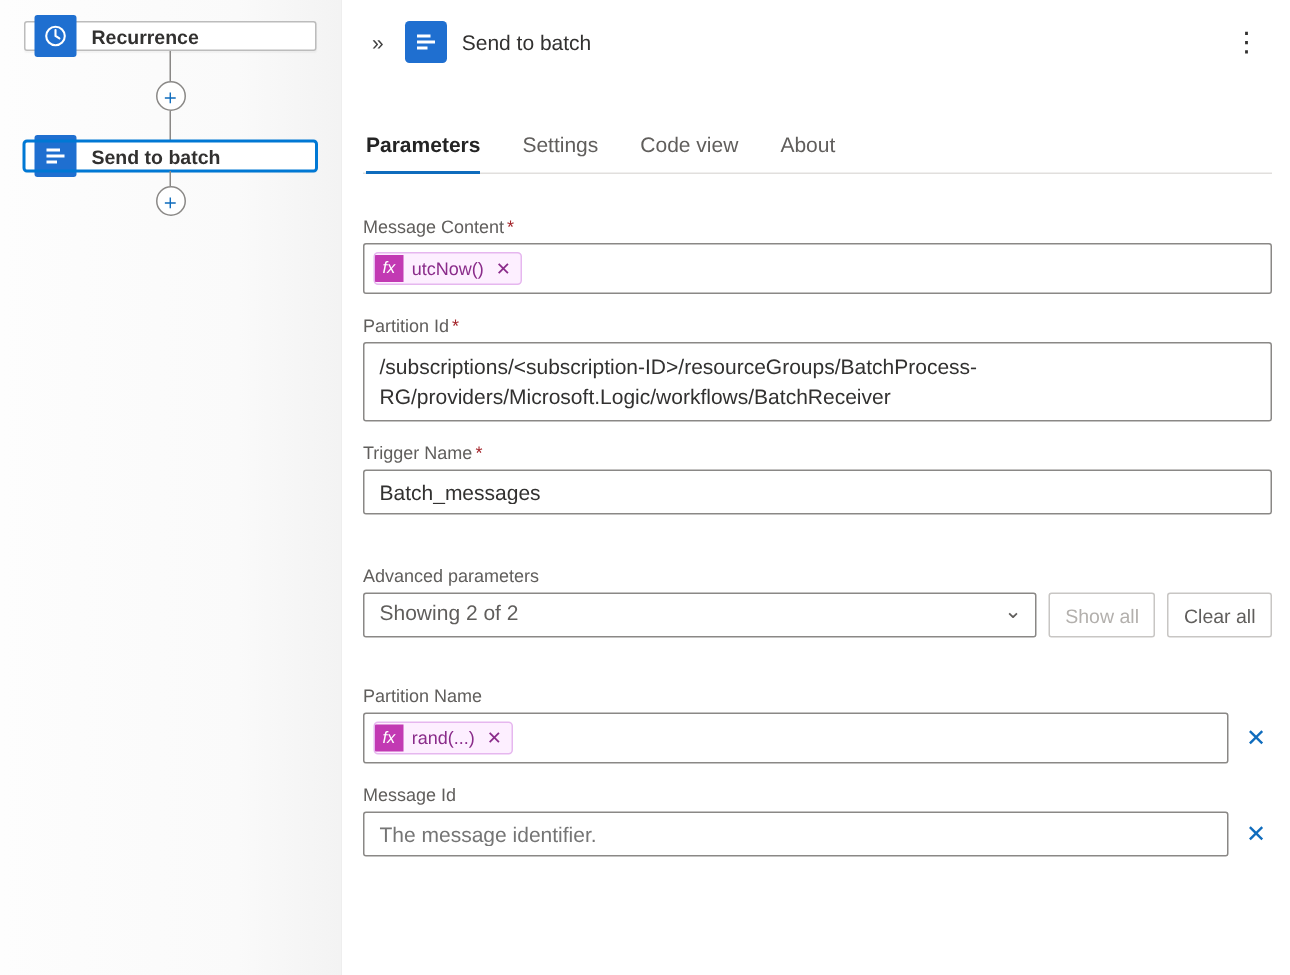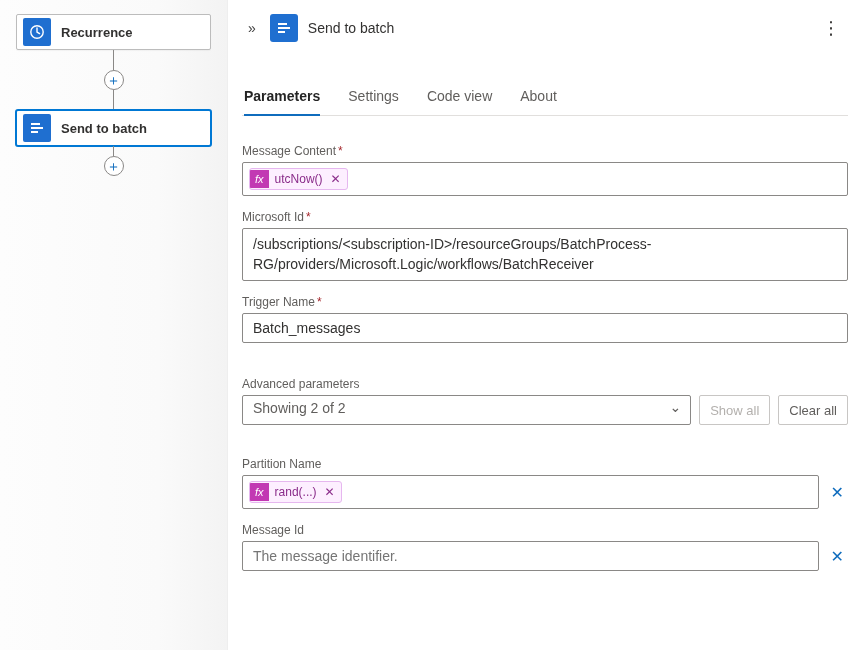--- a/index.html
+++ b/index.html
@@ -18,21 +18,21 @@
     width: 228px;
     padding: 14px 11px;
     background: linear-gradient(to right, #fdfdfd 0%, #fafafa 70%, #f3f3f3 100%);
     border-right: 1px solid #eee;
     display: flex;
     flex-direction: column;
     align-items: center;
   }
   .node {
     width: 195px;
-    height: 36px;
+    height: 20px;
     background: #fff;
     border: 1px solid #bcbcbc;
     border-radius: 2px;
     display: flex;
     align-items: center;
     padding: 4px 6px;
     gap: 10px;
     font-size: 13px;
     font-weight: 600;
     box-shadow: 0 1px 1px rgba(0,0,0,0.04);
@@ -320,21 +320,21 @@
     <div class="token-box">
       <span class="token">
         <span class="token-fx">fx</span>
         <span class="token-text">utcNow()</span>
         <span class="token-x">✕</span>
       </span>
     </div>
   </div>
 
   <div class="field">
-    <label class="field-label"><span>Microsoft Id</span><span class="req">*</span></label>
+    <label class="field-label"><span>Partition Id</span><span class="req">*</span></label>
     <div class="textarea">/subscriptions/&lt;subscription-ID&gt;/resourceGroups/BatchProcess-RG/providers/Microsoft.Logic/workflows/BatchReceiver</div>
   </div>
 
   <div class="field">
     <label class="field-label"><span>Trigger Name</span><span class="req">*</span></label>
     <input class="text-input" value="Batch_messages" style="">
   </div>
 
   <div class="field" style="margin-top:20px">
     <label class="field-label">Advanced parameters</label>

